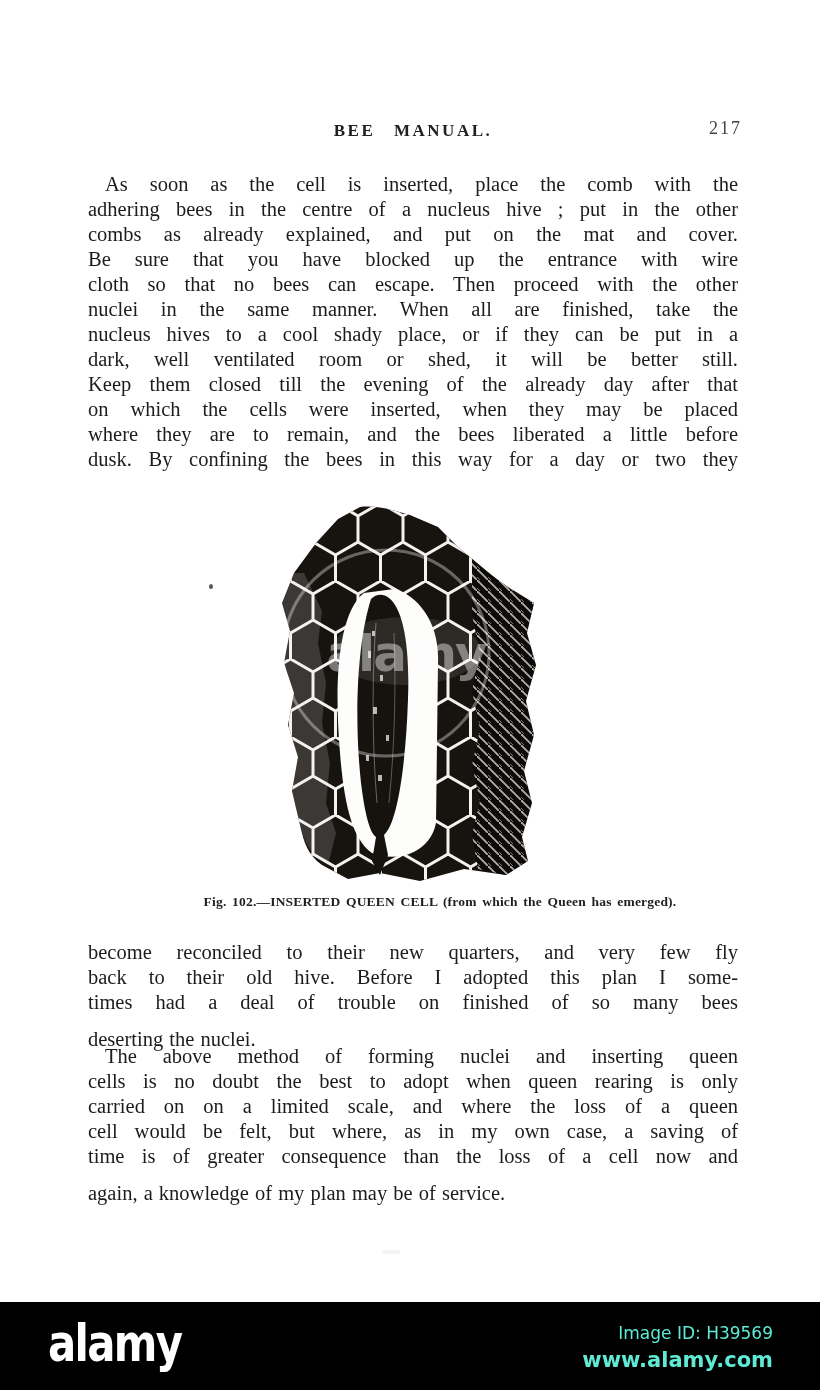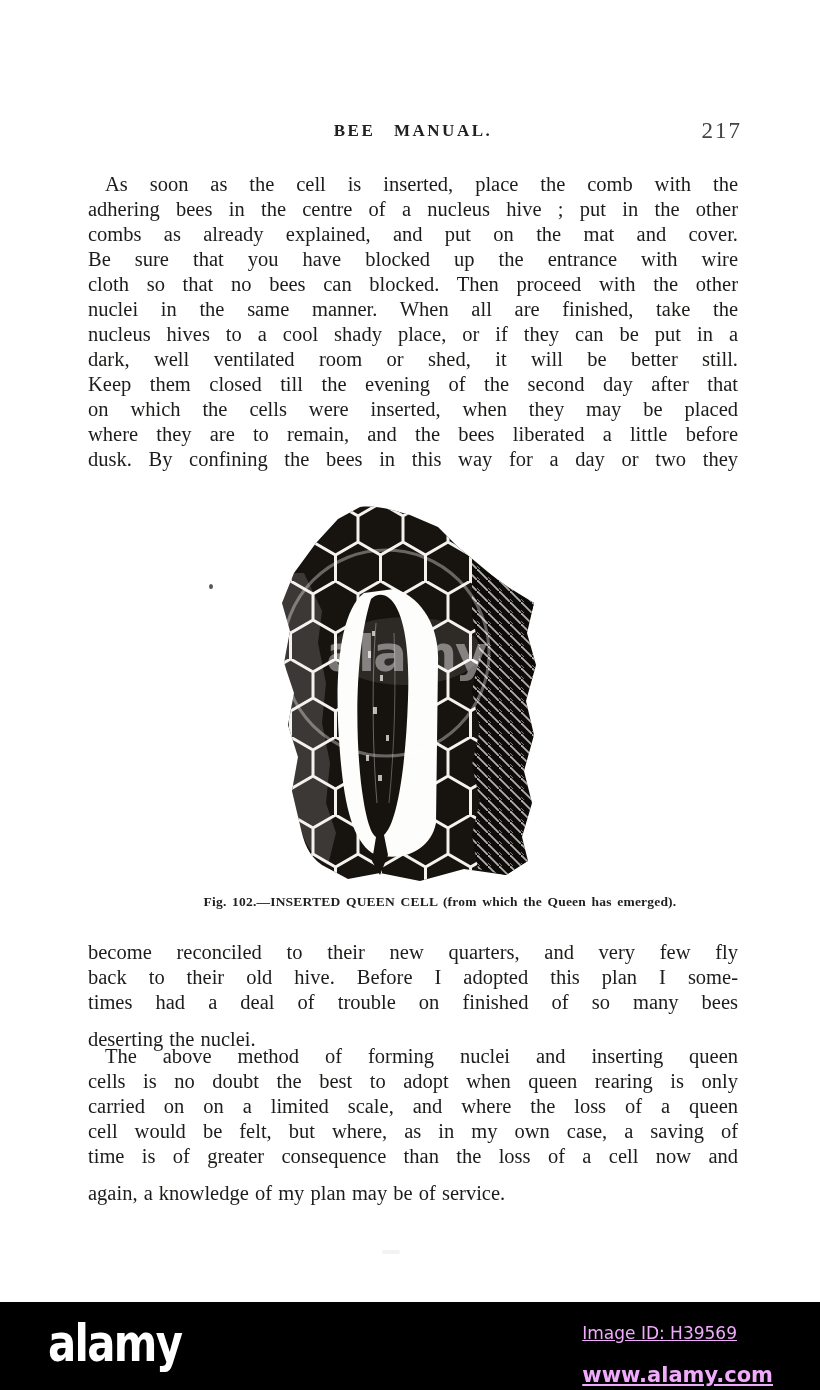--- a/index.html
+++ b/index.html
@@ -8,21 +8,21 @@
     overflow:hidden; font-family:"Liberation Serif","DejaVu Serif",serif;
     color:#1d1c1a;
   }
   
   .running-head {
     position:absolute; top:121px; left:88px; width:650px;
     text-align:center; font-weight:bold; font-size:17px;
     letter-spacing:2.5px; word-spacing:12px; color:#22201e;
   }
   .page-num {
-    position:absolute; top:118px; right:78px; font-size:23px;
+    position:absolute; top:118px; right:78px; font-size:18px;
     letter-spacing:2px; color:#454341;
   }
   
   .para { position:absolute; left:88px; width:650px; font-size:20.5px; }
   .line {
     height:25px; line-height:25px; white-space:normal;
     text-align:justify; text-align-last:justify; text-justify:inter-word;
     word-spacing:1px;
   }
   .line.flush { text-align-last:left;margin-top:12px; }
@@ -46,42 +46,42 @@
   
   .footer {
     position:absolute; left:0; top:1302px; width:820px; height:88px;
     background:#000000; font-family:"DejaVu Sans","Liberation Sans",sans-serif;
   }
   .logo {
     position:absolute; left:48px; top:16px; color:#ffffff;
     font-size:51px; font-weight:bold; letter-spacing:-2px;
     transform:scaleX(.82); transform-origin:left top; line-height:1;
   }
-  .footer-right { position:absolute; right:47px; top:21px; text-align:left; color:#f0abfc;text-decoration:underline; }
+  .footer-right { position:absolute; right:47px; top:21px; text-align:right; color:#5eead4; }
   .image-id { font-size:17px; font-weight:normal; }
-  .site-url { font-size:21px; font-weight:bold; margin-top:20px; }
+  .site-url { font-size:21px; font-weight:bold; margin-top:5px; }
 </style>
 </head>
 <body>
 
 <div class="sheet">
 
   <div class="running-head">BEE MANUAL.</div>
   <div class="page-num">217</div>
 
   <div class="para p1">
     <div class="line indent">As soon as the cell is inserted, place the comb with the</div>
     <div class="line">adhering bees in the centre of a nucleus hive ; put in the other</div>
     <div class="line">combs as already explained, and put on the mat and cover.</div>
     <div class="line">Be sure that you have blocked up the entrance with wire</div>
-    <div class="line">cloth so that no bees can blocked.  Then proceed with the other</div>
+    <div class="line">cloth so that no bees can escape.  Then proceed with the other</div>
     <div class="line">nuclei in the same manner.  When all are finished, take the</div>
     <div class="line">nucleus hives to a cool shady place, or if they can be put in a</div>
     <div class="line">dark, well ventilated room or shed, it will be better still.</div>
-    <div class="line">Keep them closed till the evening of the second day after that</div>
+    <div class="line">Keep them closed till the evening of the already day after that</div>
     <div class="line">on which the cells were inserted, when they may be placed</div>
     <div class="line">where they are to remain, and the bees liberated a little before</div>
     <div class="line">dusk.  By confining the bees in this way for a day or two they</div>
   </div>
 
   <div class="speck"></div>
 
   <div class="figure">
     <svg viewBox="0 0 277 382">
       <defs>

